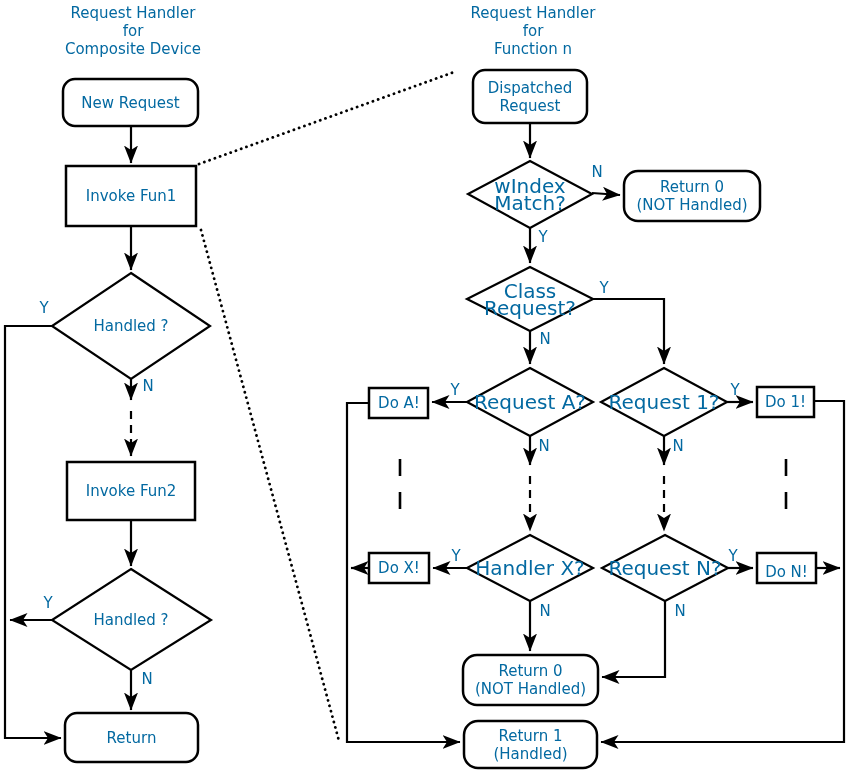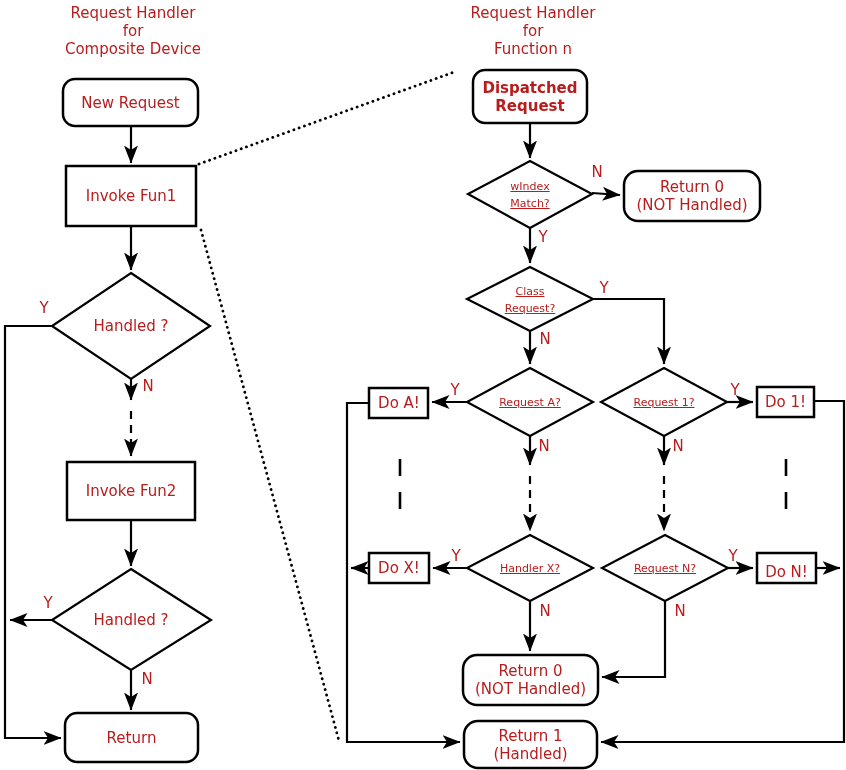--- a/index.html
+++ b/index.html
@@ -11,25 +11,25 @@
     color:#000;
     overflow:hidden;
   }
   #wires{position:absolute;left:0;top:0;}
   .label{
     position:absolute;
     display:flex;align-items:center;justify-content:center;
     text-align:center;
     white-space:pre-line;
     font-size:15px;line-height:18px;
-    color:#b91c1c;
+    color:#0369a1;
   }
   .title{font-size:15px;line-height:18px;}
   .yn{font-size:15px;width:18px;height:18px;}
-  .dm{font-size:11px;line-height:17px;text-decoration:underline;}
+  .dm{font-size:20px;line-height:17px;}
   .do{font-size:15px;}
 </style>
 </head>
 <body>
 
 <div id="stage">
 
   <svg id="wires" width="846" height="770" viewBox="0 0 846 770">
     <defs>
       <marker id="arr" markerUnits="userSpaceOnUse" markerWidth="20" markerHeight="16" refX="17.5" refY="7" orient="auto">
@@ -115,21 +115,21 @@
   <div class="label" style="left:51px;top:600px;width:160px;height:40px;">Handled ?</div>
   <div class="label" style="left:65px;top:713px;width:133px;height:49px;">Return</div>
   <div class="label yn" style="left:35px;top:299px;">Y</div>
   <div class="label yn" style="left:139px;top:377px;">N</div>
   <div class="label yn" style="left:39px;top:594px;">Y</div>
   <div class="label yn" style="left:138px;top:670px;">N</div>
 
   <div class="label title" style="left:443px;top:3px;width:180px;height:56px;">Request Handler
 for
 Function n</div>
-  <div class="label" style="left:473px;top:70px;width:114px;height:53px;font-weight:bold;">Dispatched
+  <div class="label" style="left:473px;top:70px;width:114px;height:53px;">Dispatched
 Request</div>
   <div class="label dm" style="left:468px;top:176px;width:124px;height:38px;">wIndex
 Match?</div>
   <div class="label" style="left:624px;top:171px;width:136px;height:50px;">Return 0
 (NOT Handled)</div>
   <div class="label dm" style="left:467px;top:281px;width:126px;height:38px;">Class
 Request?</div>
   <div class="label dm" style="left:467px;top:389px;width:126px;height:26px;">Request A?</div>
   <div class="label do" style="left:369px;top:388px;width:60px;height:30px;">Do A!</div>
   <div class="label dm" style="left:601px;top:389px;width:126px;height:26px;">Request 1?</div>

